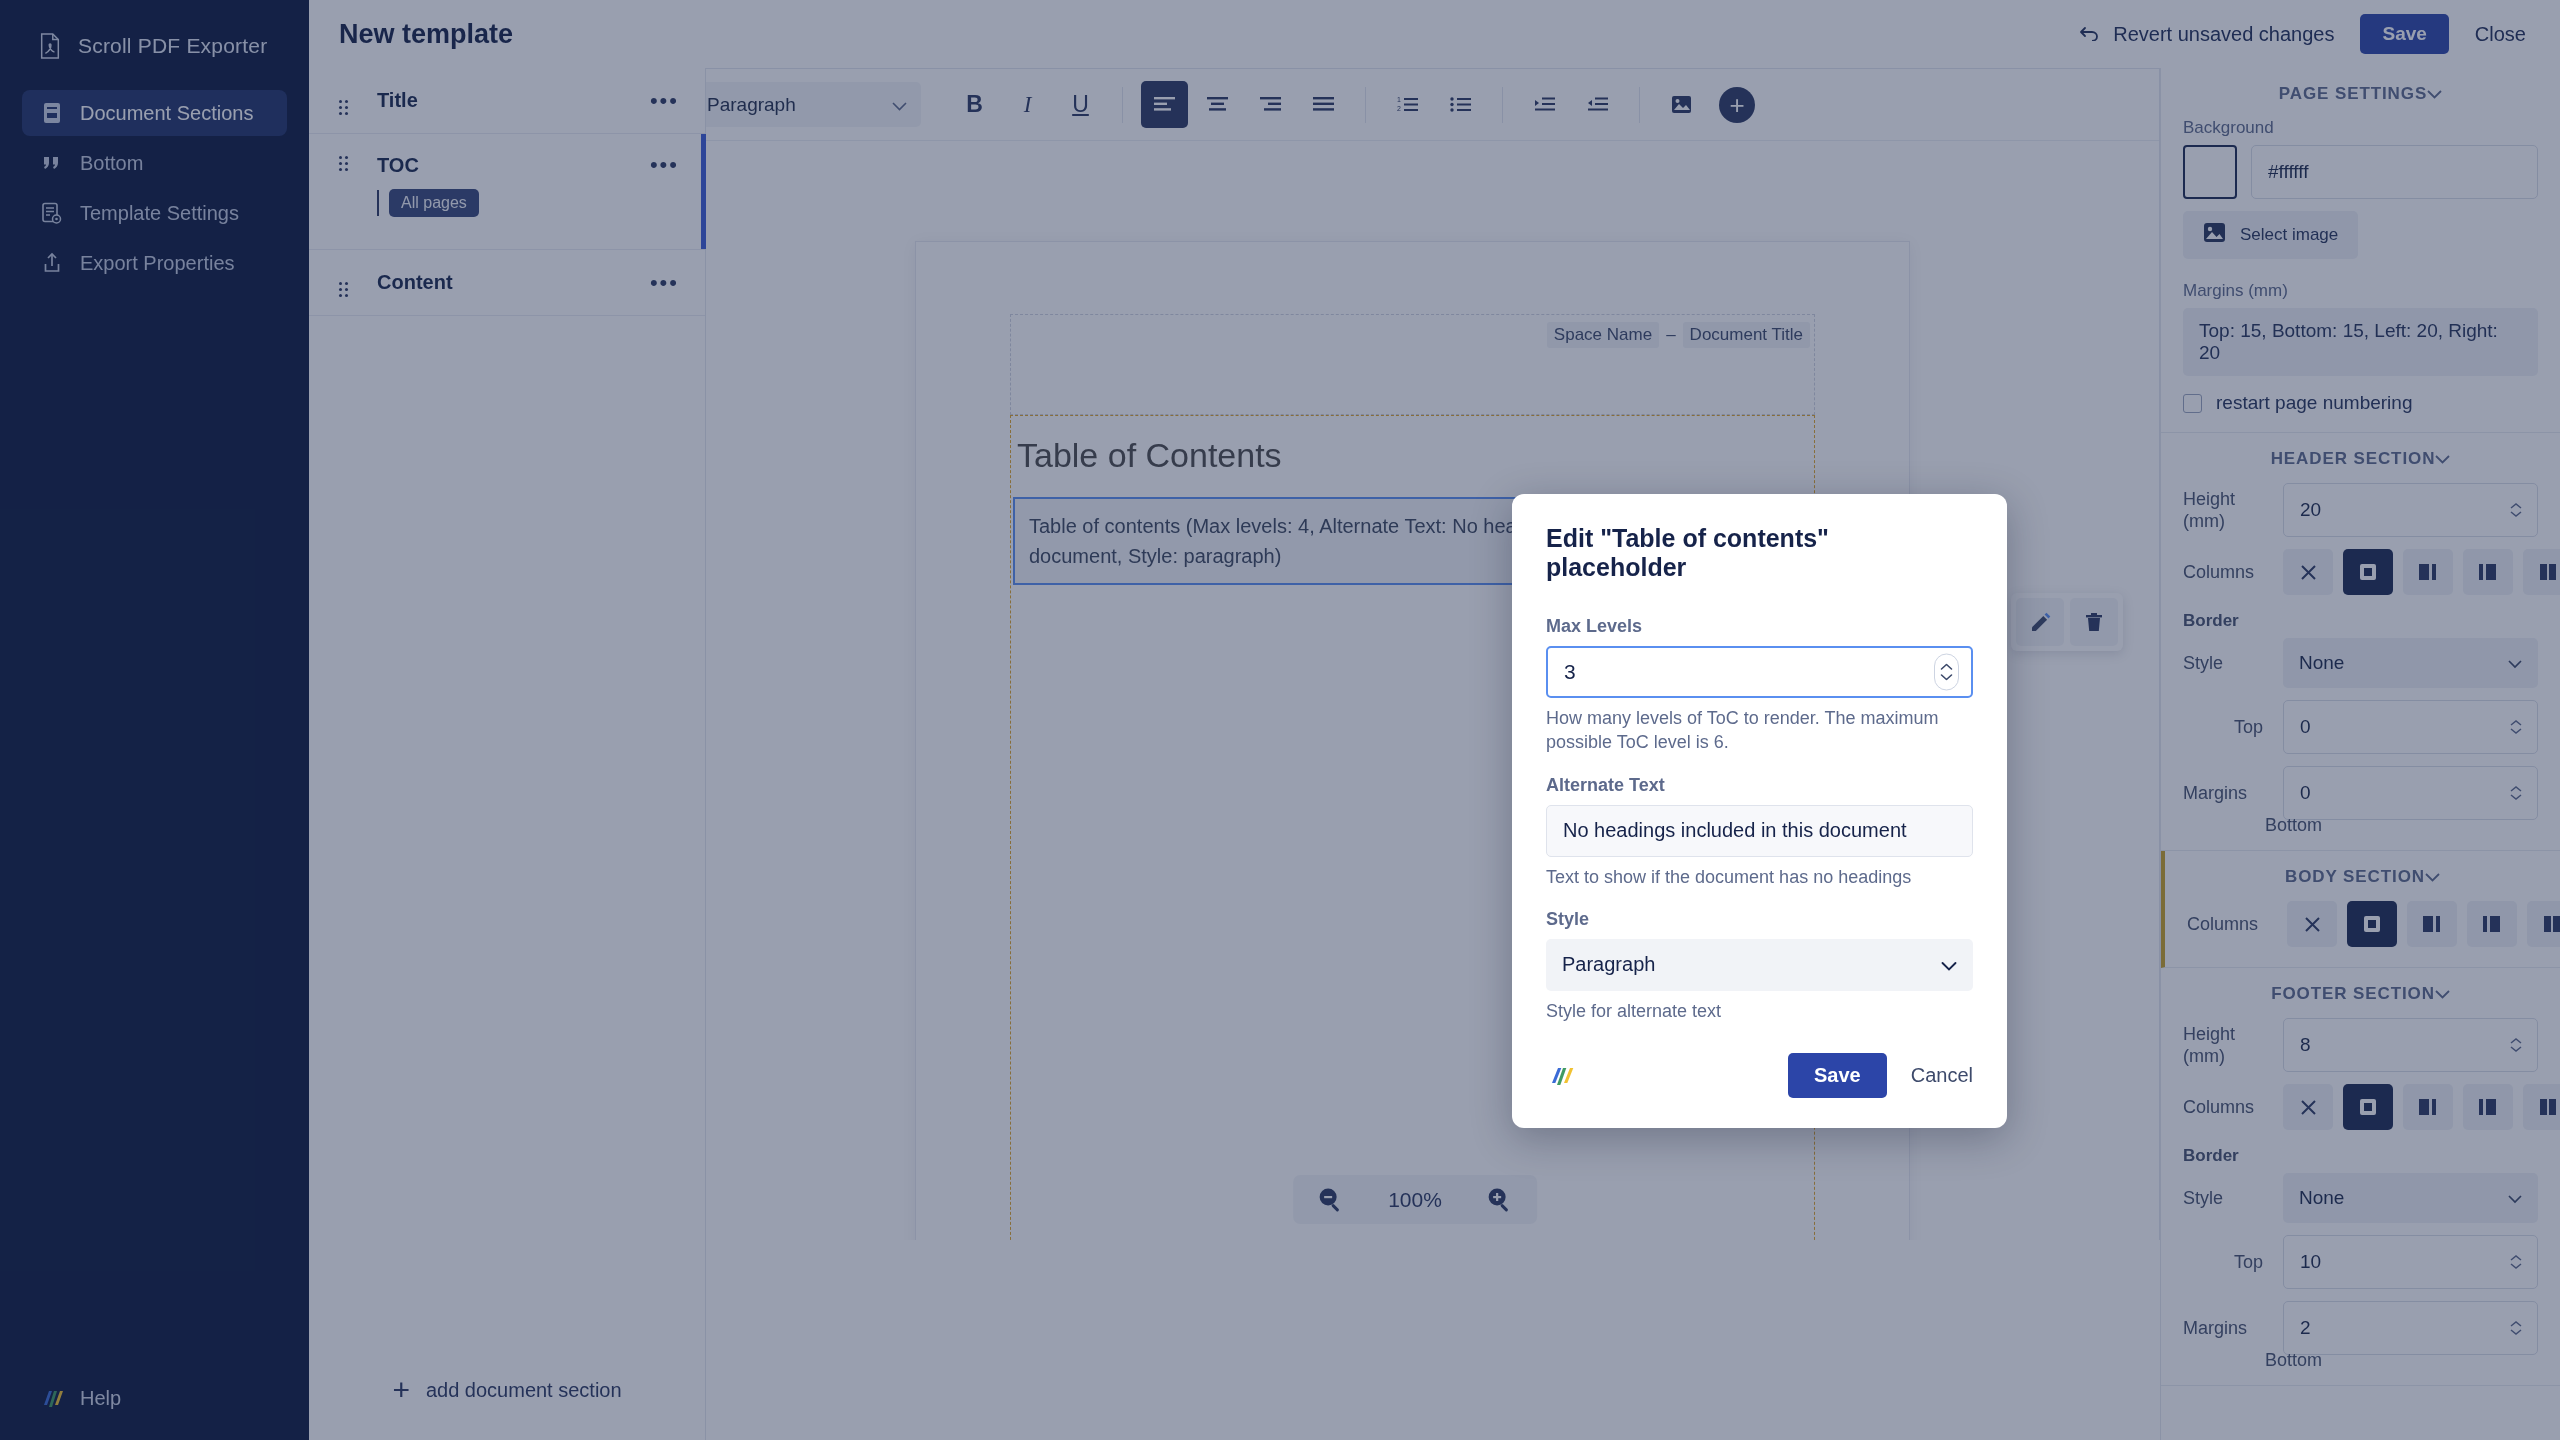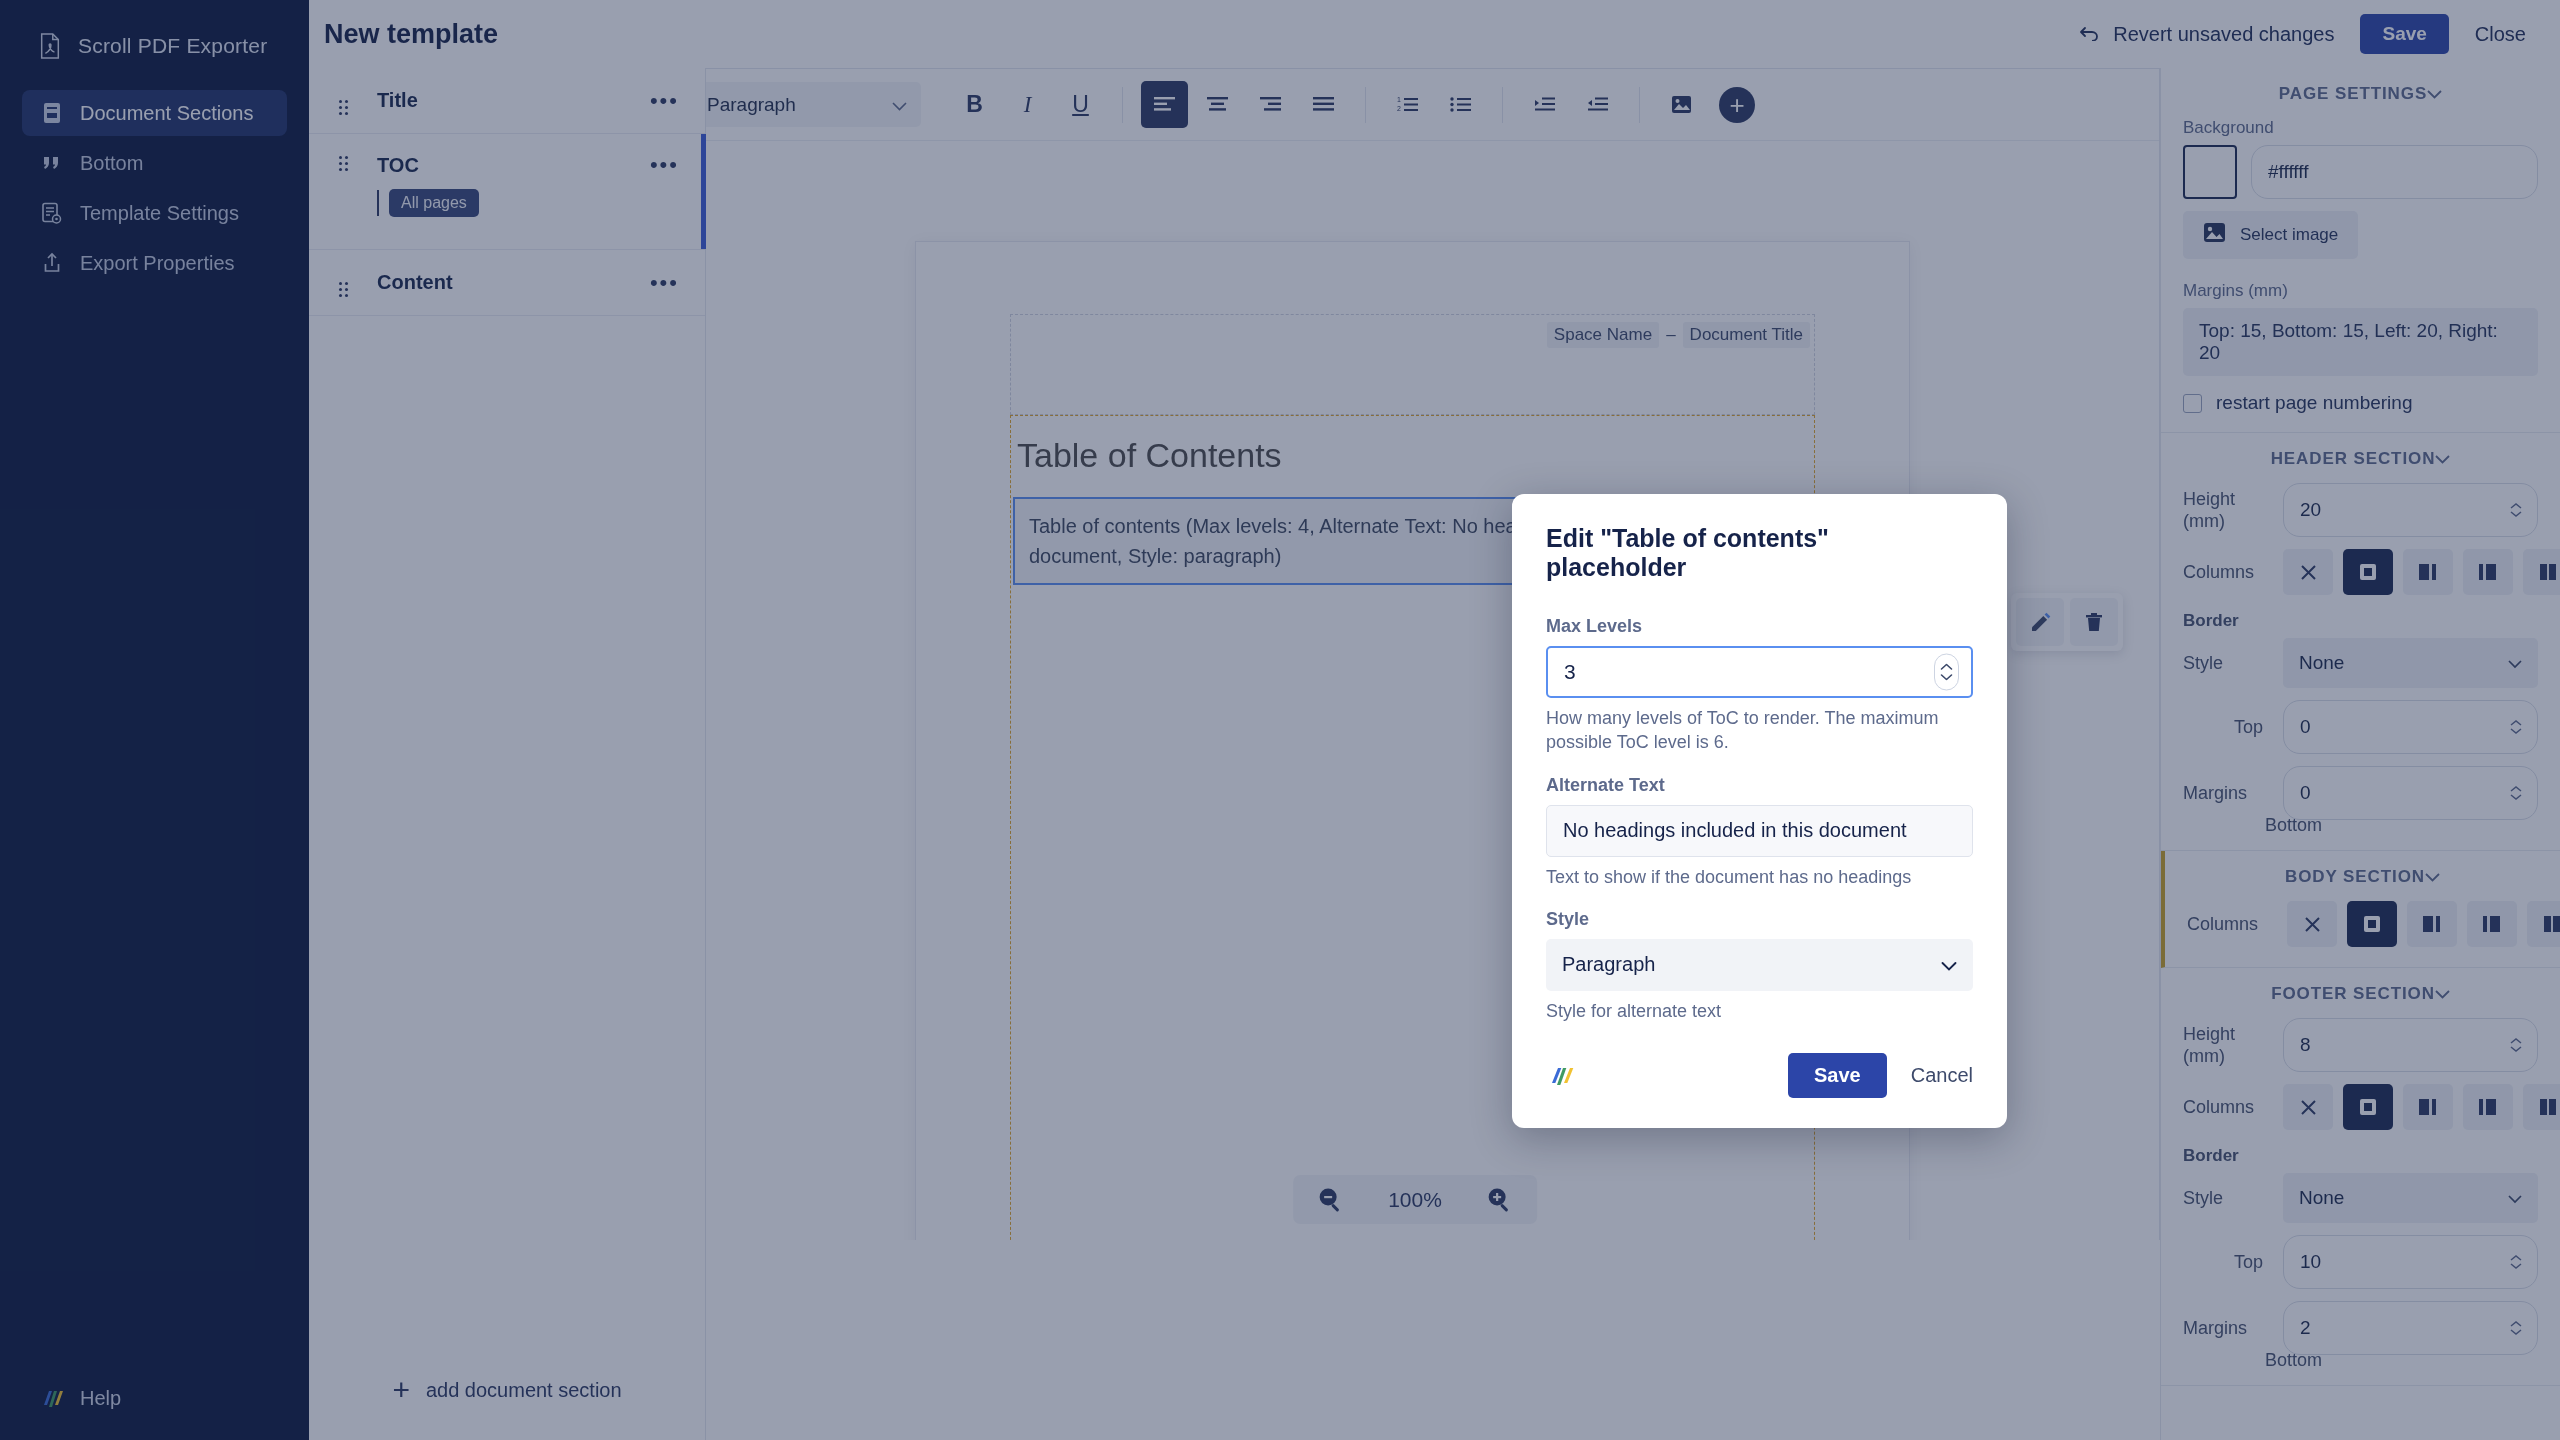--- a/index.html
+++ b/index.html
@@ -69,21 +69,21 @@
   }
   .add-section {
     display: flex; align-items: center; gap: 16px;
     padding: 12px 26px; border-radius: 6px; background: transparent;
     font-size: 20px; color: #2c3a63; cursor: pointer;
   }
   .plus-g { font-size: 30px; font-weight: 300; line-height: 20px; }
 
   
   .topbar {
-    position: absolute; left: 294px; top: 0; right: 0; height: 68px;
+    position: absolute; left: 309px; top: 0; right: 0; height: 68px;
     background: #ffffff; display: flex; align-items: center; z-index: 30;
   }
   .tb-title { font-size: 27px; font-weight: 700; color: #16234a; margin-left: 30px; }
   .tb-right { margin-left: auto; display:flex; align-items:center; gap: 26px; padding-right: 34px; }
   .revert { display:flex; align-items:center; gap: 13px; font-size: 20px; color:#22305a; cursor:pointer; }
   .btn-save {
     background:#2c45a8; color:#fff; font-size:19px; font-weight:600;
     padding: 9px 22px; border-radius:5px; border:none; cursor:pointer;
   }
   .btn-close { font-size:20px; color:#22305a; cursor:pointer; }
@@ -163,21 +163,21 @@
   .rp-head {
     display:flex; align-items:center; justify-content:center;
     font-size: 17px; font-weight: 700; letter-spacing: .9px; color:#5d6a8c; margin-bottom: 14px;
     cursor:pointer;
   }
   .rp-label { font-size: 17px; color:#5d6a8c; margin-bottom: 7px; }
   .rp-row { display:flex; align-items:center; gap: 14px; margin-bottom: 12px; }
   .rp-rowlabel { font-size: 18px; color:#47536f; width: 86px; flex:0 0 86px; line-height: 1.25; }
   .swatch { width: 54px; height: 54px; border: 2px solid #1c2b52; border-radius: 4px; background:#ffffff; cursor:pointer; }
   .rp-input {
-    flex:1; height: 54px; border:1px solid #d9dee8; border-radius:17px;
+    flex:1; height: 54px; border:1px solid #d9dee8; border-radius:5px;
     display:flex; align-items:center; padding: 0 16px; font-size: 19px; color:#1d2a4d;
     background:#ffffff; cursor:text; position: relative;
   }
   .spin { position:absolute; right: 14px; top:50%; transform:translateY(-50%); display:flex; flex-direction:column; color:#5d6a8c; }
   .btn-selimg {
     display:flex; align-items:center; gap: 14px; background:#eef1f6;
     padding: 11px 20px; border-radius:5px; width: max-content; cursor:pointer;
     font-size: 17px; color:#2a3character; color:#27355c; margin-top: 6px;
   }
   .margins-box {

